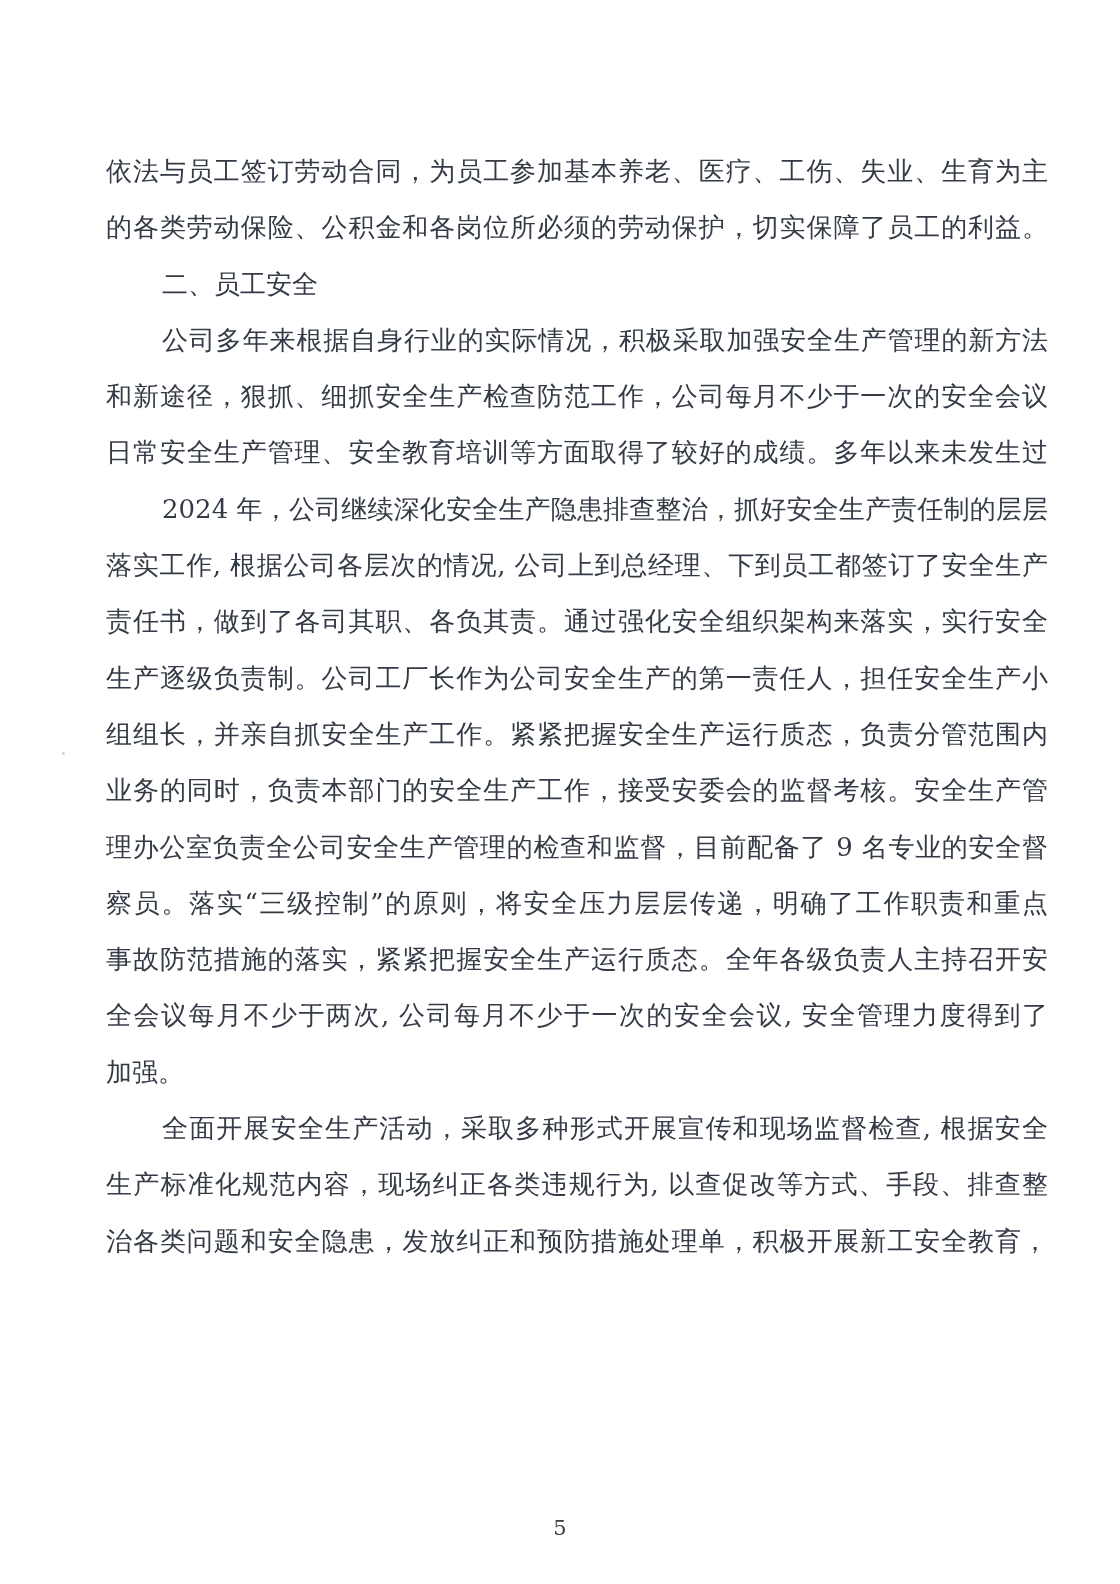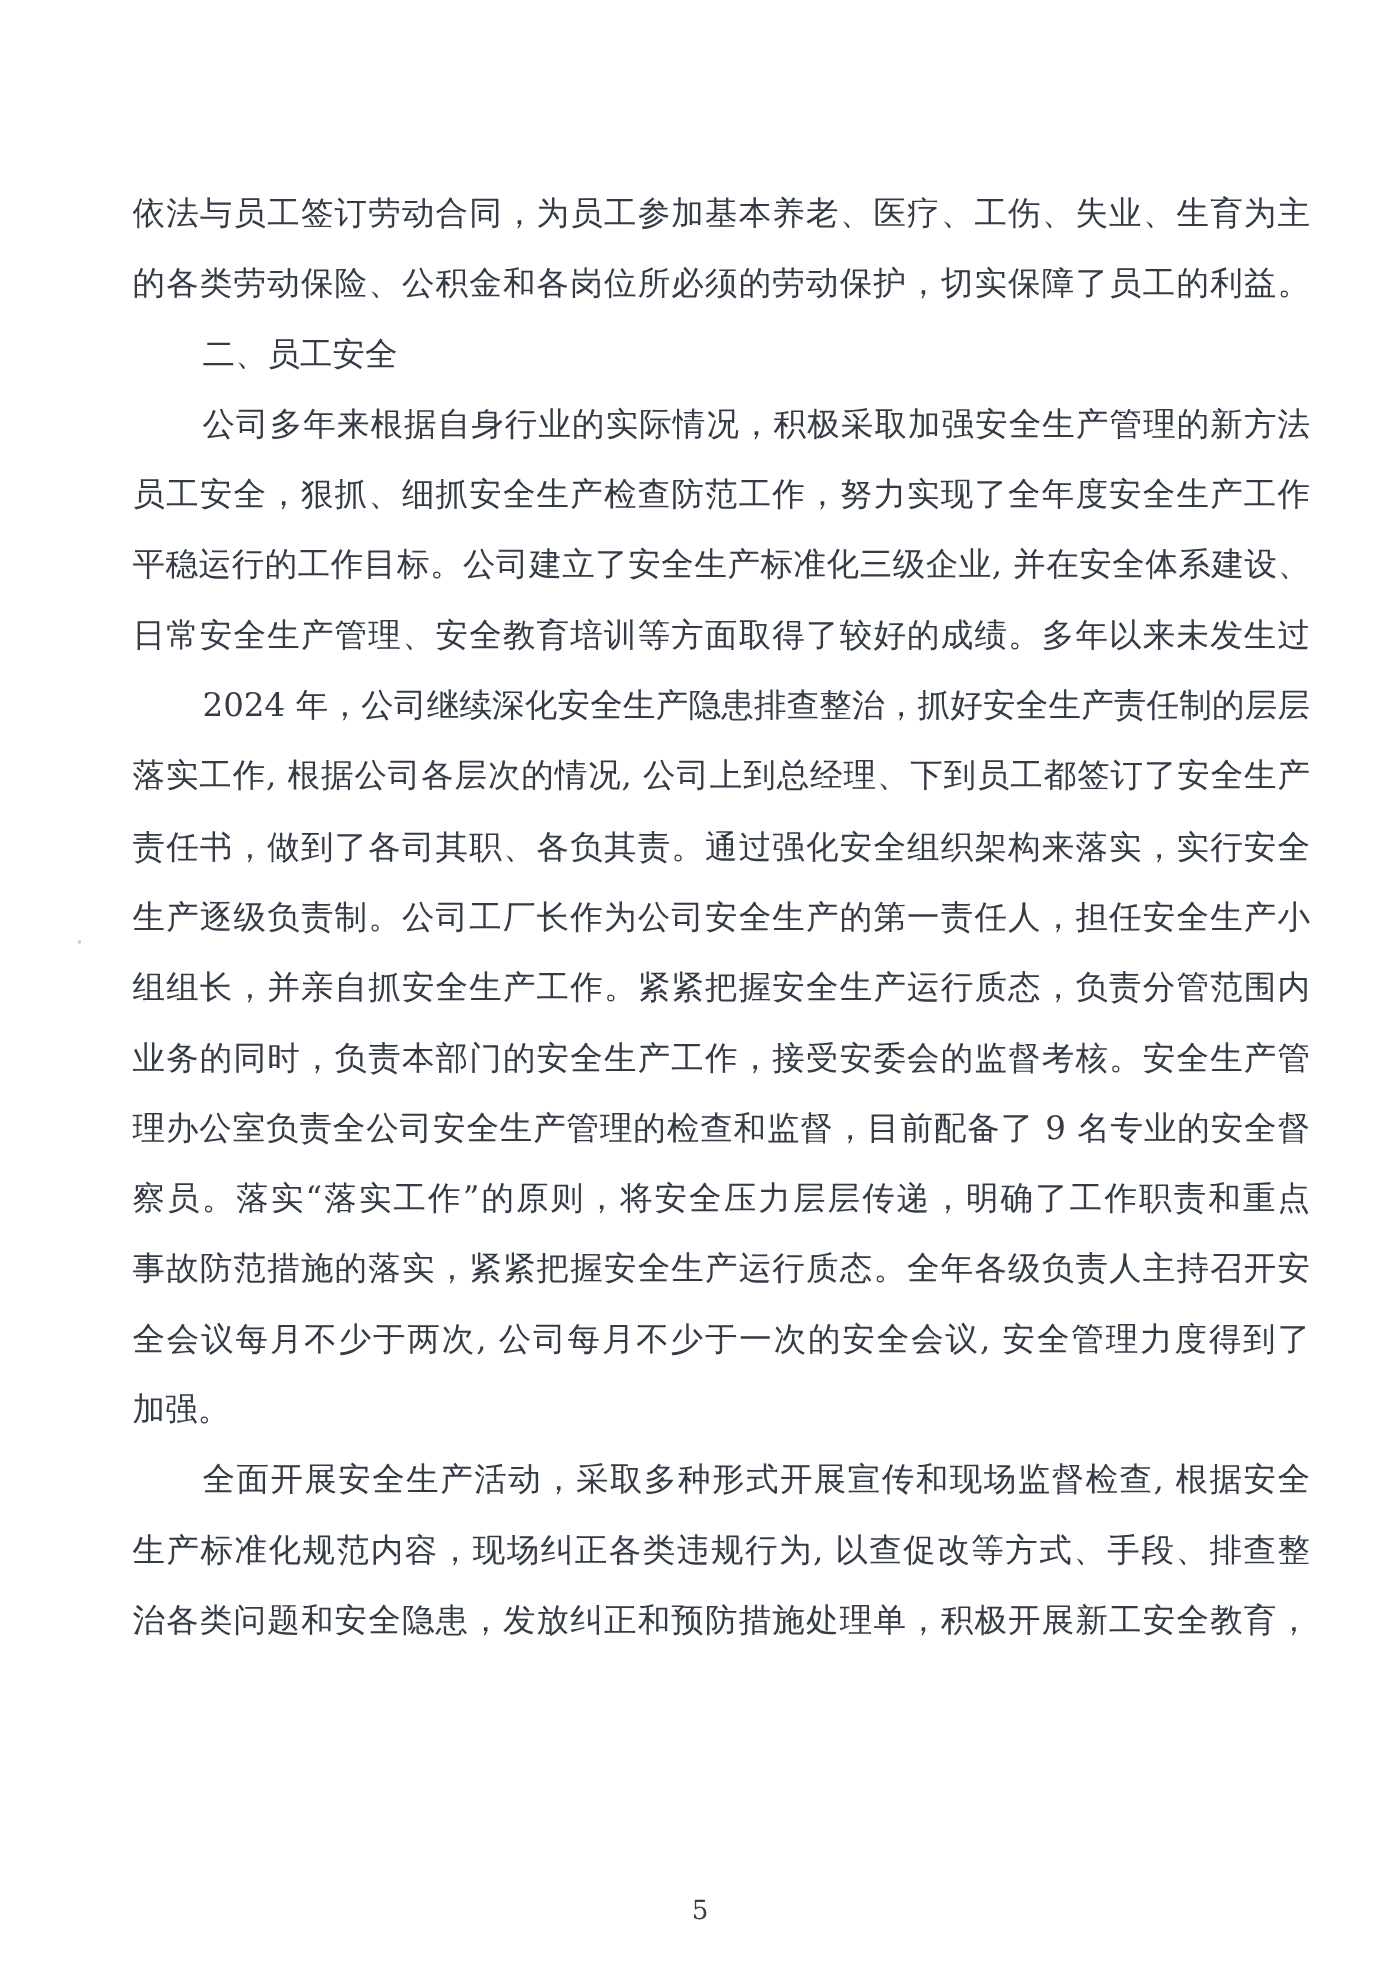--- a/index.html
+++ b/index.html
@@ -59,31 +59,30 @@
 </style>
 </head>
 <body>
 
 <div class="page">
   <div class="content">
     <div class="line">依法与员工签订劳动合同，为员工参加基本养老、医疗、工伤、失业、生育为主</div>
     <div class="line">的各类劳动保险、公积金和各岗位所必须的劳动保护，切实保障了员工的利益。</div>
     <div class="line indent last">二、员工安全</div>
     <div class="line indent">公司多年来根据自身行业的实际情况，积极采取加强安全生产管理的新方法</div>
-    <div class="line">员工安全，狠抓、细抓安全生产检查防范工作，努力实现了全年度安全生产工作</div>
-    <div class="line">平稳运行的工作目标。公司建立了安全生产标准化三级企业, 并在安全体系建设、</div>
+    <div class="line">和新途径，狠抓、细抓安全生产检查防范工作，公司每月不少于一次的安全会议</div>
     <div class="line">日常安全生产管理、安全教育培训等方面取得了较好的成绩。多年以来未发生过</div>
     <div class="line indent">2024 年，公司继续深化安全生产隐患排查整治，抓好安全生产责任制的层层</div>
     <div class="line">落实工作, 根据公司各层次的情况, 公司上到总经理、下到员工都签订了安全生产</div>
     <div class="line">责任书，做到了各司其职、各负其责。通过强化安全组织架构来落实，实行安全</div>
     <div class="line">生产逐级负责制。公司工厂长作为公司安全生产的第一责任人，担任安全生产小</div>
     <div class="line">组组长，并亲自抓安全生产工作。紧紧把握安全生产运行质态，负责分管范围内</div>
     <div class="line">业务的同时，负责本部门的安全生产工作，接受安委会的监督考核。安全生产管</div>
     <div class="line">理办公室负责全公司安全生产管理的检查和监督，目前配备了 9 名专业的安全督</div>
-    <div class="line">察员。落实“落实工作”的原则，将安全压力层层传递，明确了工作职责和重点</div>
+    <div class="line">察员。落实“三级控制”的原则，将安全压力层层传递，明确了工作职责和重点</div>
     <div class="line">事故防范措施的落实，紧紧把握安全生产运行质态。全年各级负责人主持召开安</div>
     <div class="line">全会议每月不少于两次, 公司每月不少于一次的安全会议, 安全管理力度得到了</div>
     <div class="line last">加强。</div>
     <div class="line indent">全面开展安全生产活动，采取多种形式开展宣传和现场监督检查, 根据安全</div>
     <div class="line">生产标准化规范内容，现场纠正各类违规行为, 以查促改等方式、手段、排查整</div>
     <div class="line">治各类问题和安全隐患，发放纠正和预防措施处理单，积极开展新工安全教育，</div>
   </div>
 
   <div class="speck"></div>
 

